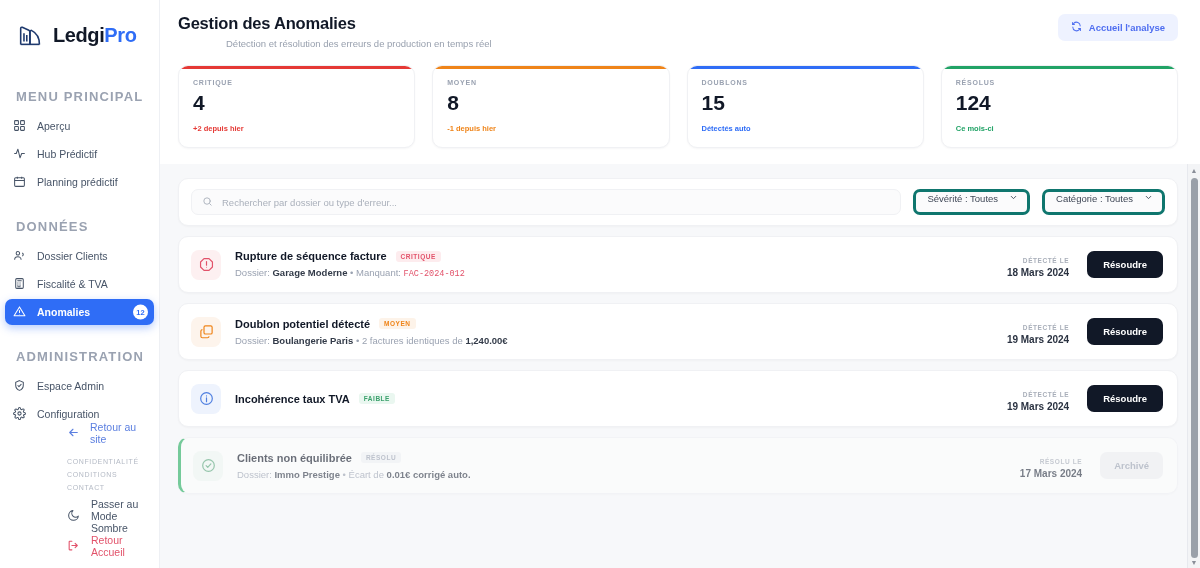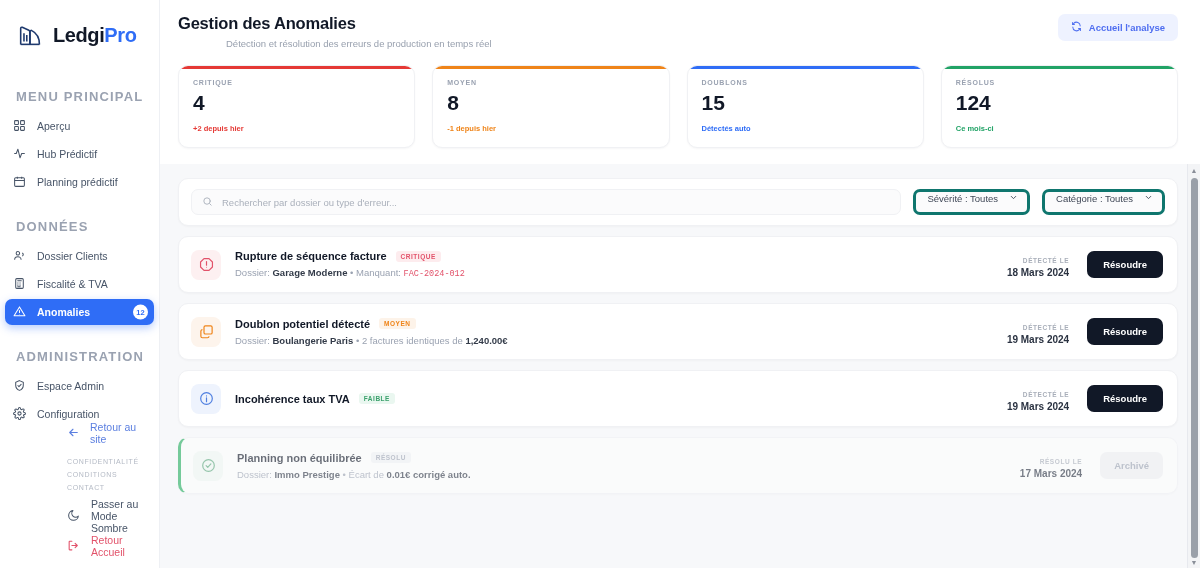--- a/index.html
+++ b/index.html
@@ -481,21 +481,21 @@
 
           <div class="row resolved">
             <div class="row-icon" style="--ibg:#f0f7f2;--ifg:#5aa77c">
               <svg width="15" height="15" viewBox="0 0 24 24" fill="none" stroke="currentColor" stroke-width="1.9" stroke-linecap="round" stroke-linejoin="round">
                   <circle cx="12" cy="12" r="9.3"></circle>
                   <path d="M8.2 12.3l2.6 2.6 5-5.4"></path>
                 </svg>
             </div>
             <div class="row-body">
               <div class="row-title-line">
-                <span class="row-title">Planning non équilibrée</span>
+                <span class="row-title">Clients non équilibrée</span>
                 <span class="badge" style="--bbg:#f0f2f4;--bfg:#9aa2b1">RÉSOLU</span>
               </div>
               <div class="row-desc">
                 <span>Dossier:</span>
                 <b>Immo Prestige</b>
                 •
                 <span>Écart de</span>
                 <span class="hl">0.01€ corrigé auto.</span>
               </div>
             </div>

